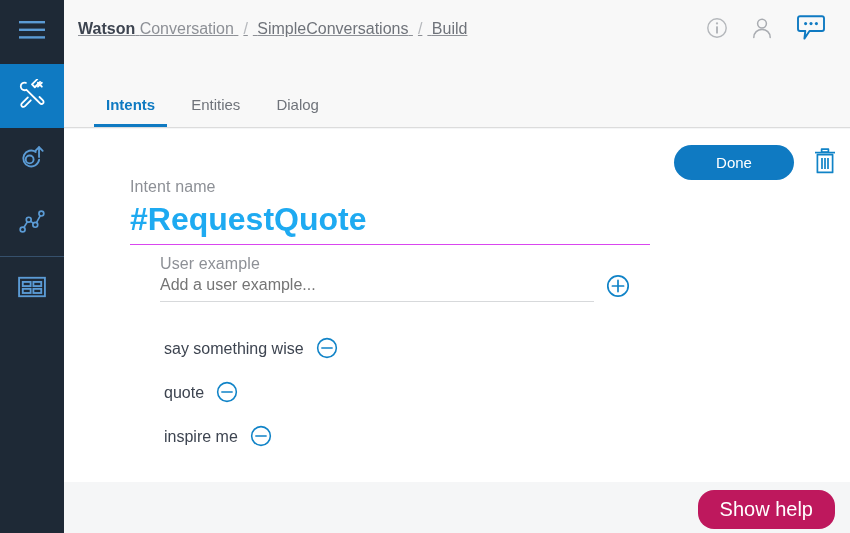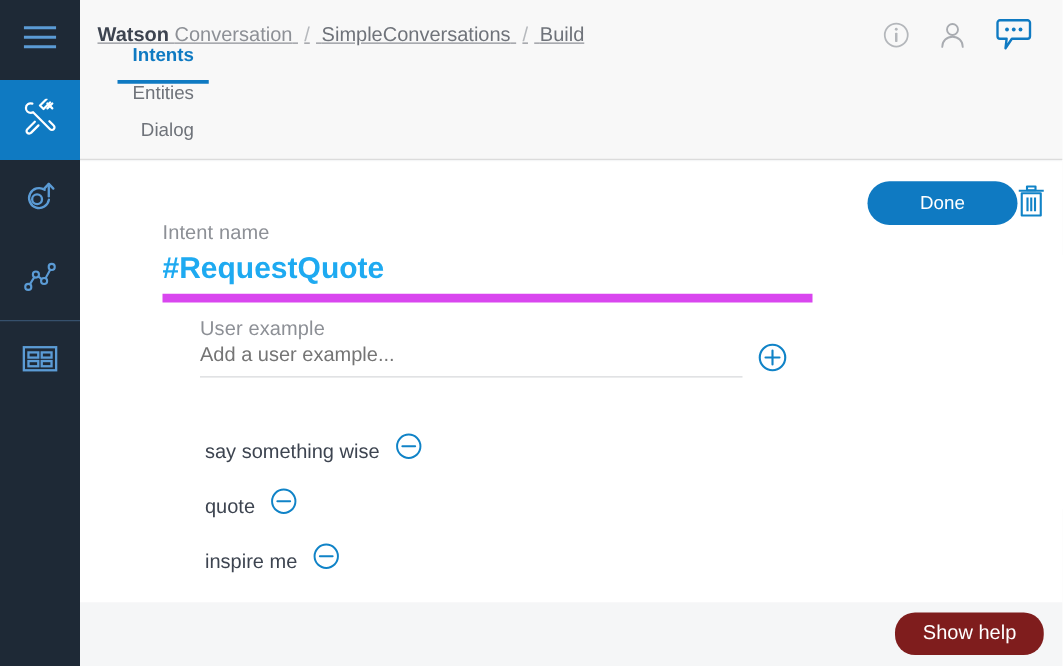--- a/index.html
+++ b/index.html
@@ -46,90 +46,90 @@
   .crumbs .crumb { color: #6f737a; }
 
   .header-icons {
     position: absolute; right: 24px; top: 14px;
     display: flex; align-items: center; gap: 22px;
   }
   .hicon { cursor: pointer; display: flex; align-items: center; justify-content: center; }
 
   .tabs {
     position: absolute; left: 30px; bottom: 0;
-    display: flex; align-items: flex-end; gap: 0; flex-direction: column;
+    display: flex; align-items: flex-end; gap: 0;
   }
   .tab {
     font-size: 15px; color: #6f737a;
     padding: 0 12px 12px 12px; margin-right: 12px;
     cursor: pointer; border-bottom: 3px solid transparent;
     line-height: 1;
   }
   .tab.active { color: #0f7ac2; font-weight: bold; border-bottom-color: #0f7ac2; }
 
   
   .panel {
     position: absolute; left: 64px; top: 129px;
     width: 786px; height: 353px;
     background: #ffffff;
   }
   .panel-actions {
     position: absolute; right: 14px; top: 16px;
-    display: flex; align-items: center; 
+    display: flex; align-items: center; gap: 20px;
   }
   .done-btn {
     background: #0f7ac2; color: #ffffff;
     border: none; border-radius: 18px;
     font-family: "Liberation Sans", sans-serif;
     font-size: 15px; padding: 9px 30px; cursor: pointer;
     min-width: 120px;
   }
   .trash-btn { background: none; border: none; cursor: pointer; padding: 0; display: flex; }
 
   .field-label {
     font-size: 16px; color: #8d9096; letter-spacing: .1px;
   }
   .intent-block { position: absolute; left: 66px; top: 49px; width: 520px; }
   .intent-name {
-    font-size: 24px; font-weight: bold; color: #1eaaf1;
-    padding: 6px 0 7px 0; border-bottom: 7px solid #d946ef;
+    font-size: 32px; font-weight: bold; color: #1eaaf1;
+    padding: 6px 0 7px 0; border-bottom: 1px solid #d946ef;
     line-height: 1.1;
   }
 
   .example-block { position: absolute; left: 96px; top: 126px; width: 470px; }
   .example-row { display: flex; align-items: center; gap: 12px; }
   .example-input {
     flex: 1 1 auto;
     font-family: "Liberation Sans", sans-serif;
     font-size: 16px; color: #9a9da2;
     border: none; border-bottom: 1px solid #d7d9db;
     background: transparent; padding: 3px 0 7px 0; outline: none;
     width: 100%;
   }
   .plus-btn { background: none; border: none; cursor: pointer; padding: 0; display: flex; }
 
   .example-list { position: absolute; left: 100px; top: 198px; width: 470px; }
   .example-item {
-    display: flex; align-items: flex-end; gap: 12px;
+    display: flex; align-items: center; gap: 12px;
     height: 44px;
   }
   .example-text { font-size: 16px; color: #3d4450; }
   .remove-btn { background: none; border: none; cursor: pointer; padding: 0; display: flex; }
 
   
   .bottombar {
     position: absolute; left: 64px; top: 482px;
     width: 786px; height: 51px; background: #f5f6f7;
   }
   .help-btn {
     position: absolute; right: 15px; top: 8px;
-    background: #7f1d1d; color: #ffffff;
+    background: #be185d; color: #ffffff;
     border: none; border-radius: 16px;
     font-family: "Liberation Sans", sans-serif;
-    font-size: 16px; padding: 8px 22px; cursor: pointer;
+    font-size: 20px; padding: 8px 22px; cursor: pointer;
   }
 </style>
 </head>
 <body>
 
 <div id="app">
 
   <nav class="rail">
 
     <div class="rail-btn menu">

